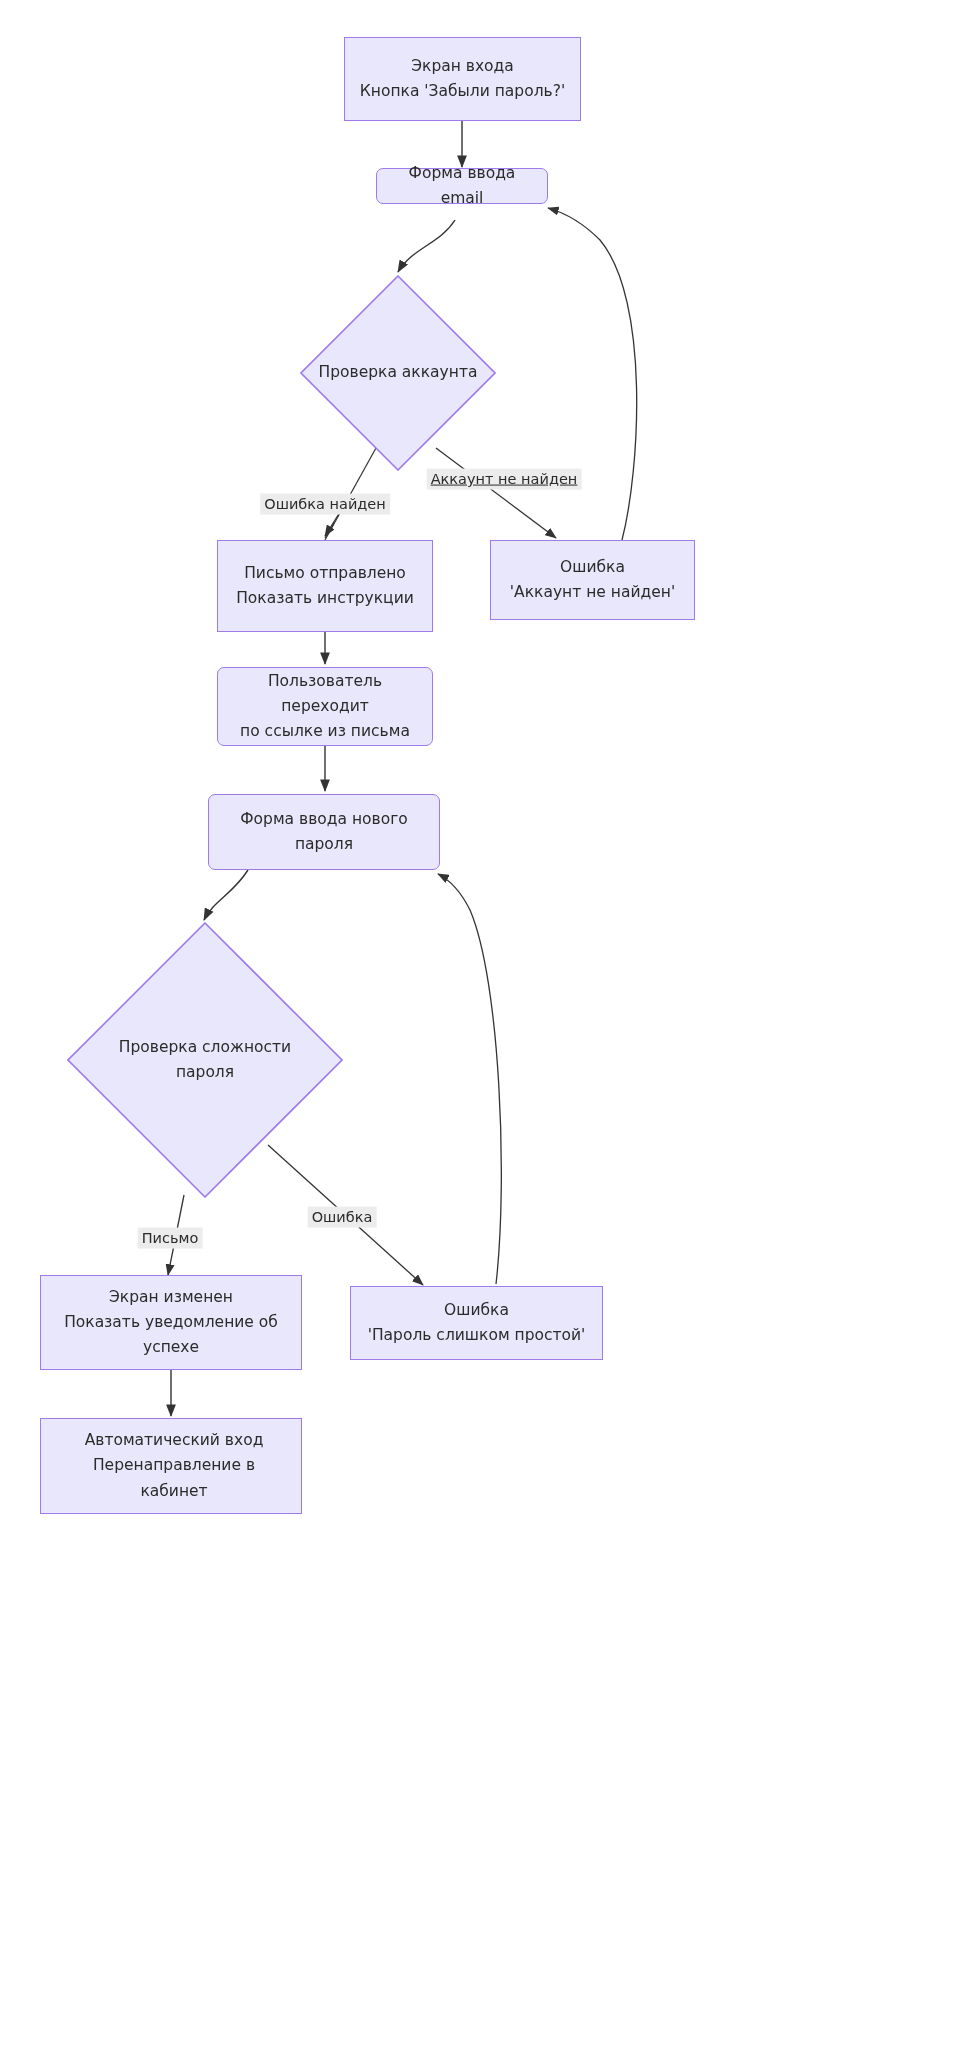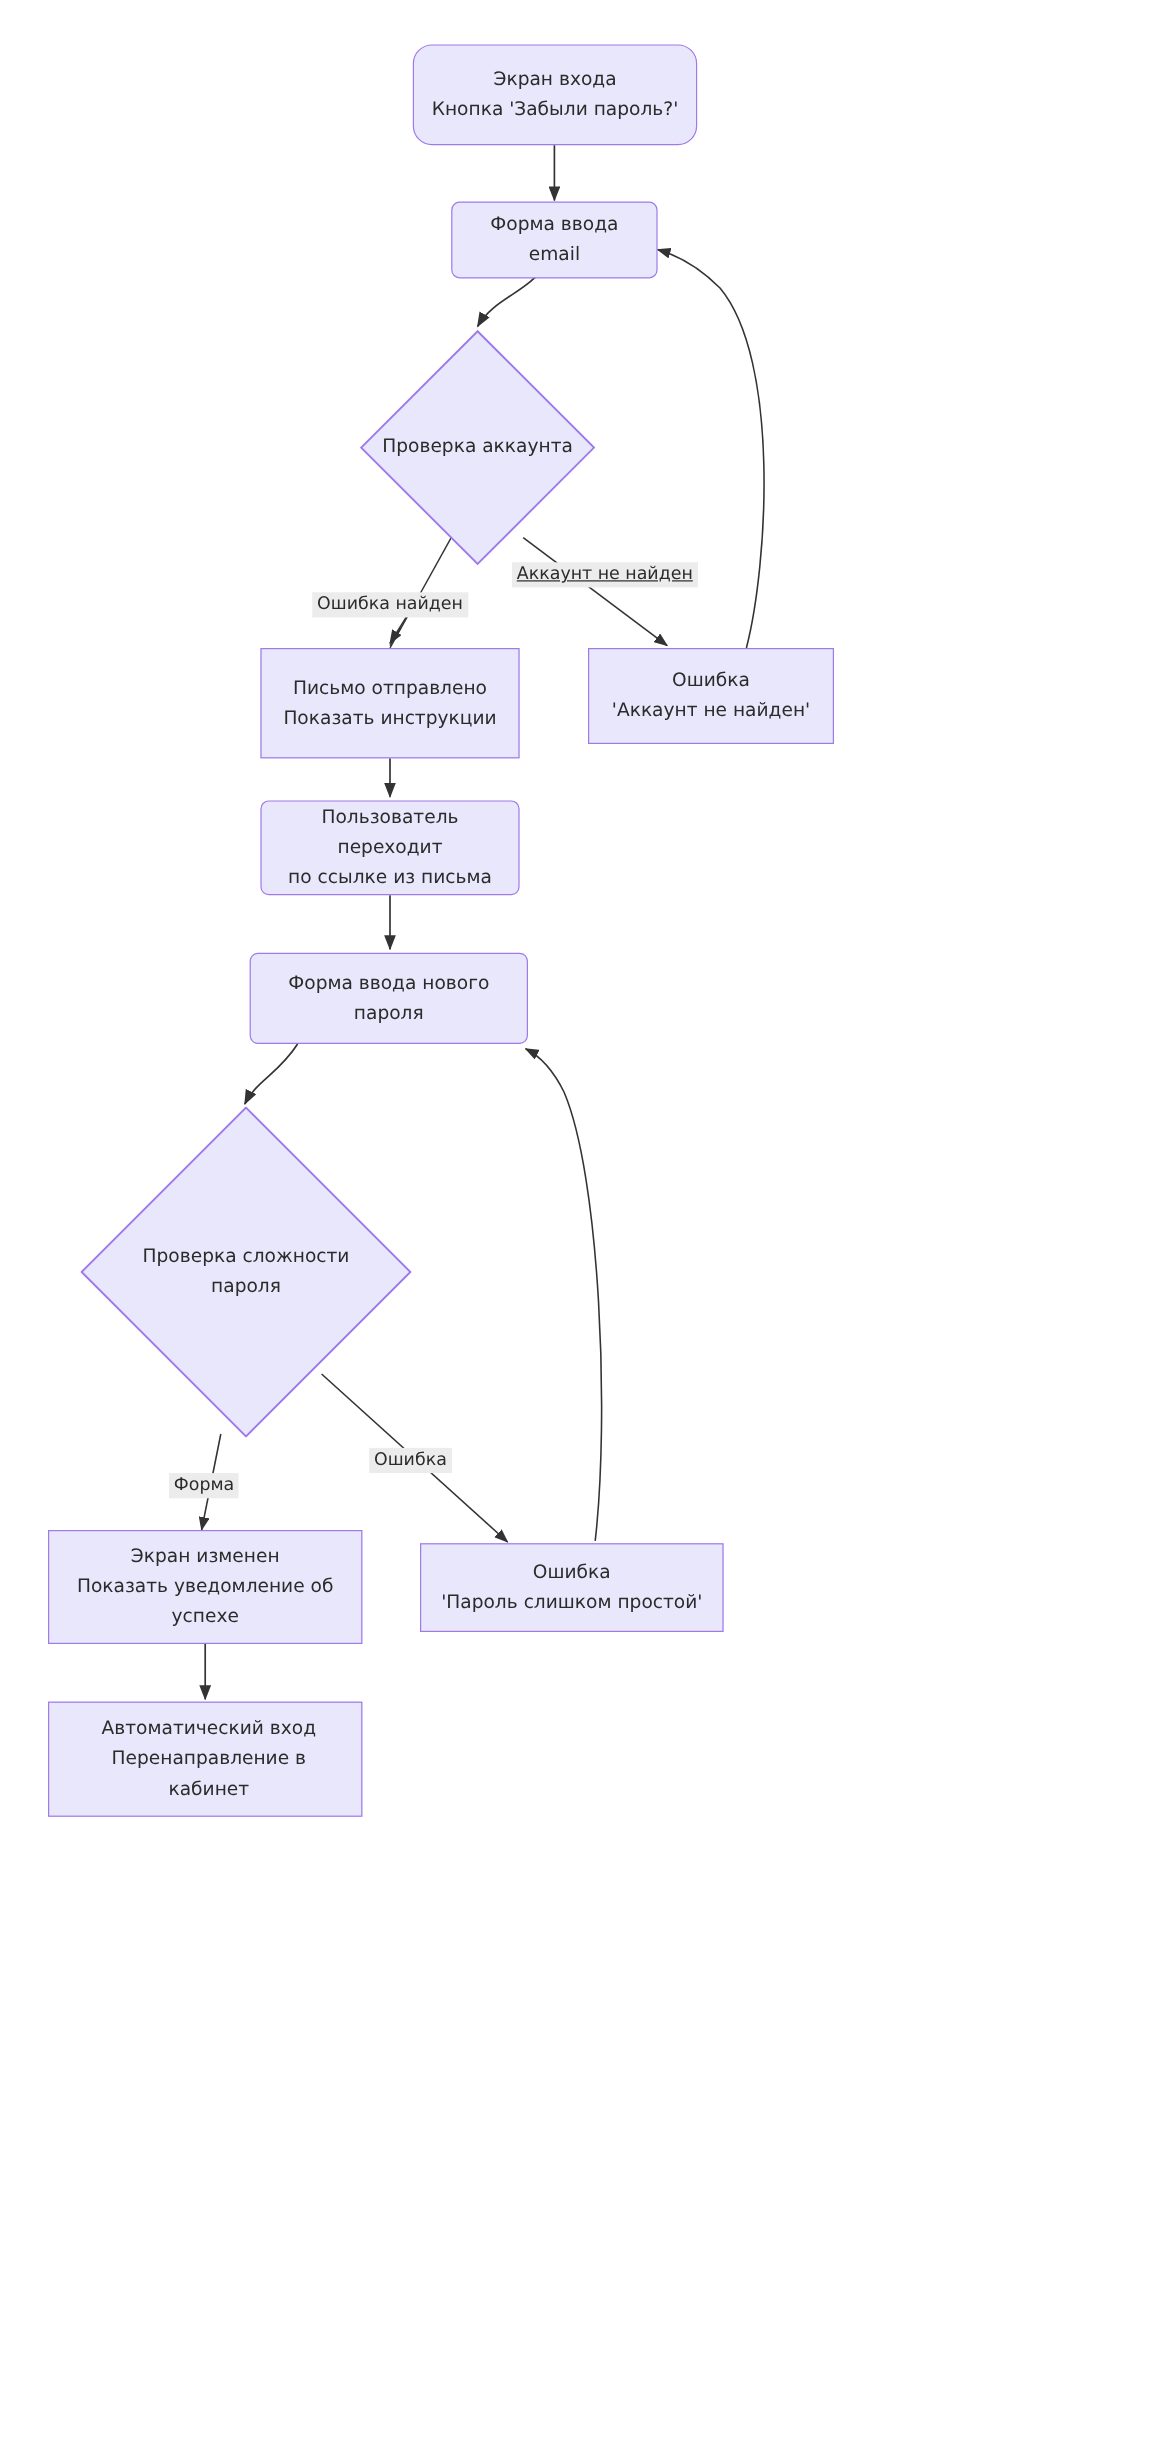--- a/index.html
+++ b/index.html
@@ -109,26 +109,26 @@
 
     <path d="M 184 1195 L 168 1275" stroke="#333333" stroke-width="1.3" fill="none" marker-end="url(#arrowhead)"></path>
 
     <path d="M 268 1145 L 423 1285" stroke="#333333" stroke-width="1.3" fill="none" marker-end="url(#arrowhead)"></path>
 
     <path d="M 496 1284 C 508 1180, 500 980, 470 910 C 458 886, 446 878, 438 874" stroke="#333333" stroke-width="1.3" fill="none" marker-end="url(#arrowhead)"></path>
 
     <path d="M 171 1370 L 171 1416" stroke="#333333" stroke-width="1.4" fill="none" marker-end="url(#arrowhead)"></path>
   </svg>
 
-  <div class="node-box" style="left:344px; top:37px; width:237px; height:84px;border-radius:16px;">
+  <div class="node-box" style="left:344px; top:37px; width:237px; height:84px;">
     <span>Экран входа
 Кнопка 'Забыли пароль?'</span>
   </div>
 
-  <div class="node-box rounded" style="left:376px; top:168px; width:172px; height:64px;">
+  <div class="node-box rounded" style="left:376px; top:168px; width:172px; height:36px;">
     <span>Форма ввода email</span>
   </div>
 
   <div class="node-diamond" style="left:300px; top:275px; width:196px; height:196px;">
     <svg class="diamond-shape" viewBox="0 0 196 196" preserveAspectRatio="none">
       <polygon points="98,1 195,98 98,195 1,98" fill="#e9e7fb" stroke="#9f7aea" stroke-width="1.6"></polygon>
     </svg>
     <span class="diamond-label">Проверка аккаунта</span>
   </div>
 
@@ -179,20 +179,20 @@
 
   <div class="edge-label" style="left:325px; top:504px;">
     <span>Ошибка найден</span>
   </div>
 
   <div class="edge-label" style="left:504px; top:479px;text-decoration:underline;">
     <span>Аккаунт не найден</span>
   </div>
 
   <div class="edge-label" style="left:170px; top:1238px;">
-    <span>Форма</span>
+    <span>Письмо</span>
   </div>
 
   <div class="edge-label" style="left:342px; top:1217px;">
     <span>Ошибка</span>
   </div>
 
 </div>
 
 </body></html>

